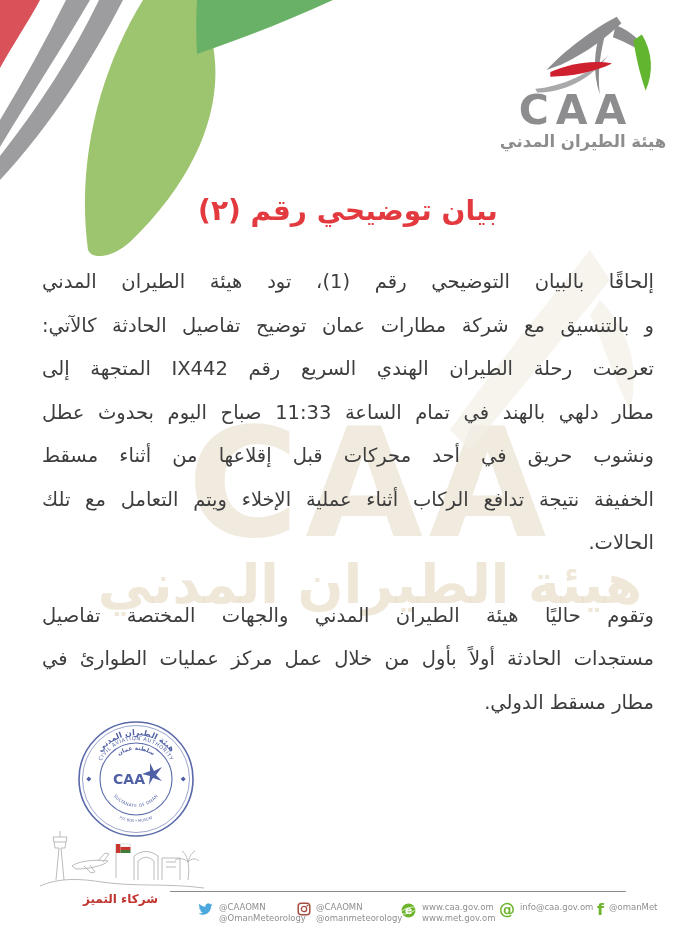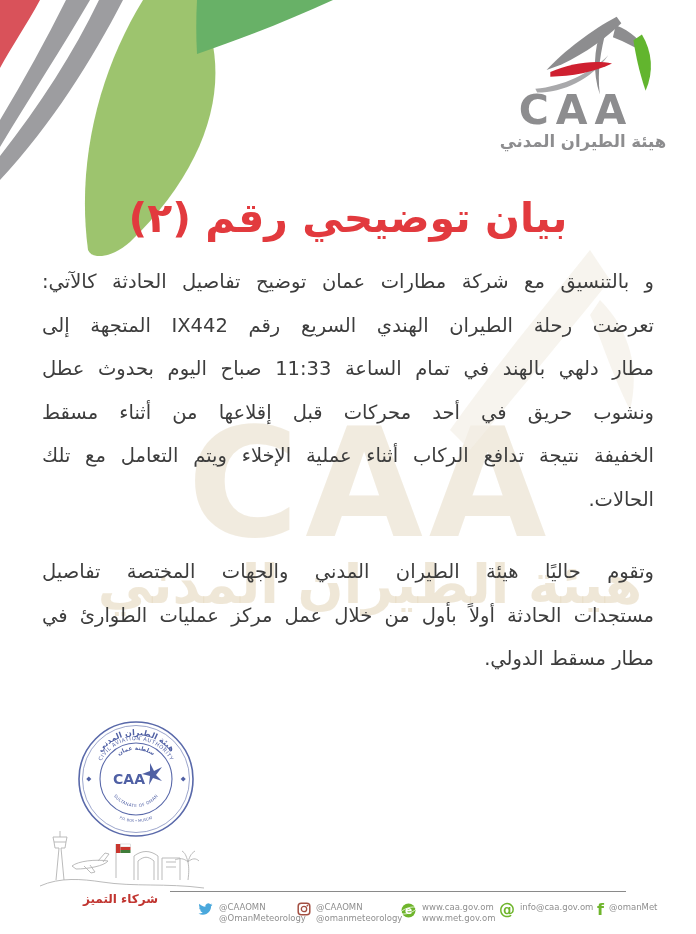--- a/index.html
+++ b/index.html
@@ -13,21 +13,21 @@
 
   
   .logo { position:absolute; top:14px; right:24px; width:178px; text-align:center; z-index:2; }
   .logo-plane { display:block; margin:0 auto; }
   .logo-caa { font-size:41px; font-weight:bold; color:#8d8d8f; letter-spacing:7px; line-height:1; margin-top:-10px; margin-right:14px; }
   .logo-ar  { font-size:16.5px; font-weight:bold; color:#8d8d8f; direction:rtl; margin-top:1px; }
 
   
   .title {
     position:absolute; top:194px; left:0; right:0; text-align:center;
-    color:#e23a3e; font-size:41px; font-weight:bold; direction:rtl; z-index:3;
+    color:#e23a3e; font-size:28px; font-weight:bold; direction:rtl; z-index:3;
   }
 
   
   .wm-caa {
     position:absolute; top:408px; left:140px; width:460px; text-align:center;
     font-size:152px; font-weight:bold; letter-spacing:6px;
     color:rgba(238,231,217,0.85); z-index:0; line-height:1;
   }
   .wm-ar {
     position:absolute; top:558px; left:90px; width:560px; text-align:center;
@@ -96,20 +96,21 @@
       <path d="M148,22 C159,40 161,62 152,82 C145,62 141,42 139,28 Z" fill="#62b52e"></path>
     </svg>
     <div class="logo-caa">CAA</div>
     <div class="logo-ar">هيئة الطيران المدني</div>
   </div>
 
   <div class="title">بيان توضيحي رقم (٢)</div>
 
   <div class="body-text">
     <div class="para1">
+      <div class="line">إلحاقًا بالبيان التوضيحي رقم (1)، تود هيئة الطيران المدني</div>
       <div class="line">و بالتنسيق مع شركة مطارات عمان توضيح تفاصيل الحادثة كالآتي:</div>
       <div class="line">تعرضت رحلة الطيران الهندي السريع رقم IX442 المتجهة إلى</div>
       <div class="line">مطار دلهي بالهند في تمام الساعة 11:33 صباح اليوم بحدوث عطل</div>
       <div class="line">ونشوب حريق في أحد محركات قبل إقلاعها من أثناء مسقط</div>
       <div class="line">الخفيفة نتيجة تدافع الركاب أثناء عملية الإخلاء ويتم التعامل مع تلك</div>
       <div class="line end">الحالات.</div>
     </div>
     <div class="para2">
       <div class="line">وتقوم حاليًا هيئة الطيران المدني والجهات المختصة تفاصيل</div>
       <div class="line">مستجدات الحادثة أولاً بأول من خلال عمل مركز عمليات الطوارئ في</div>

